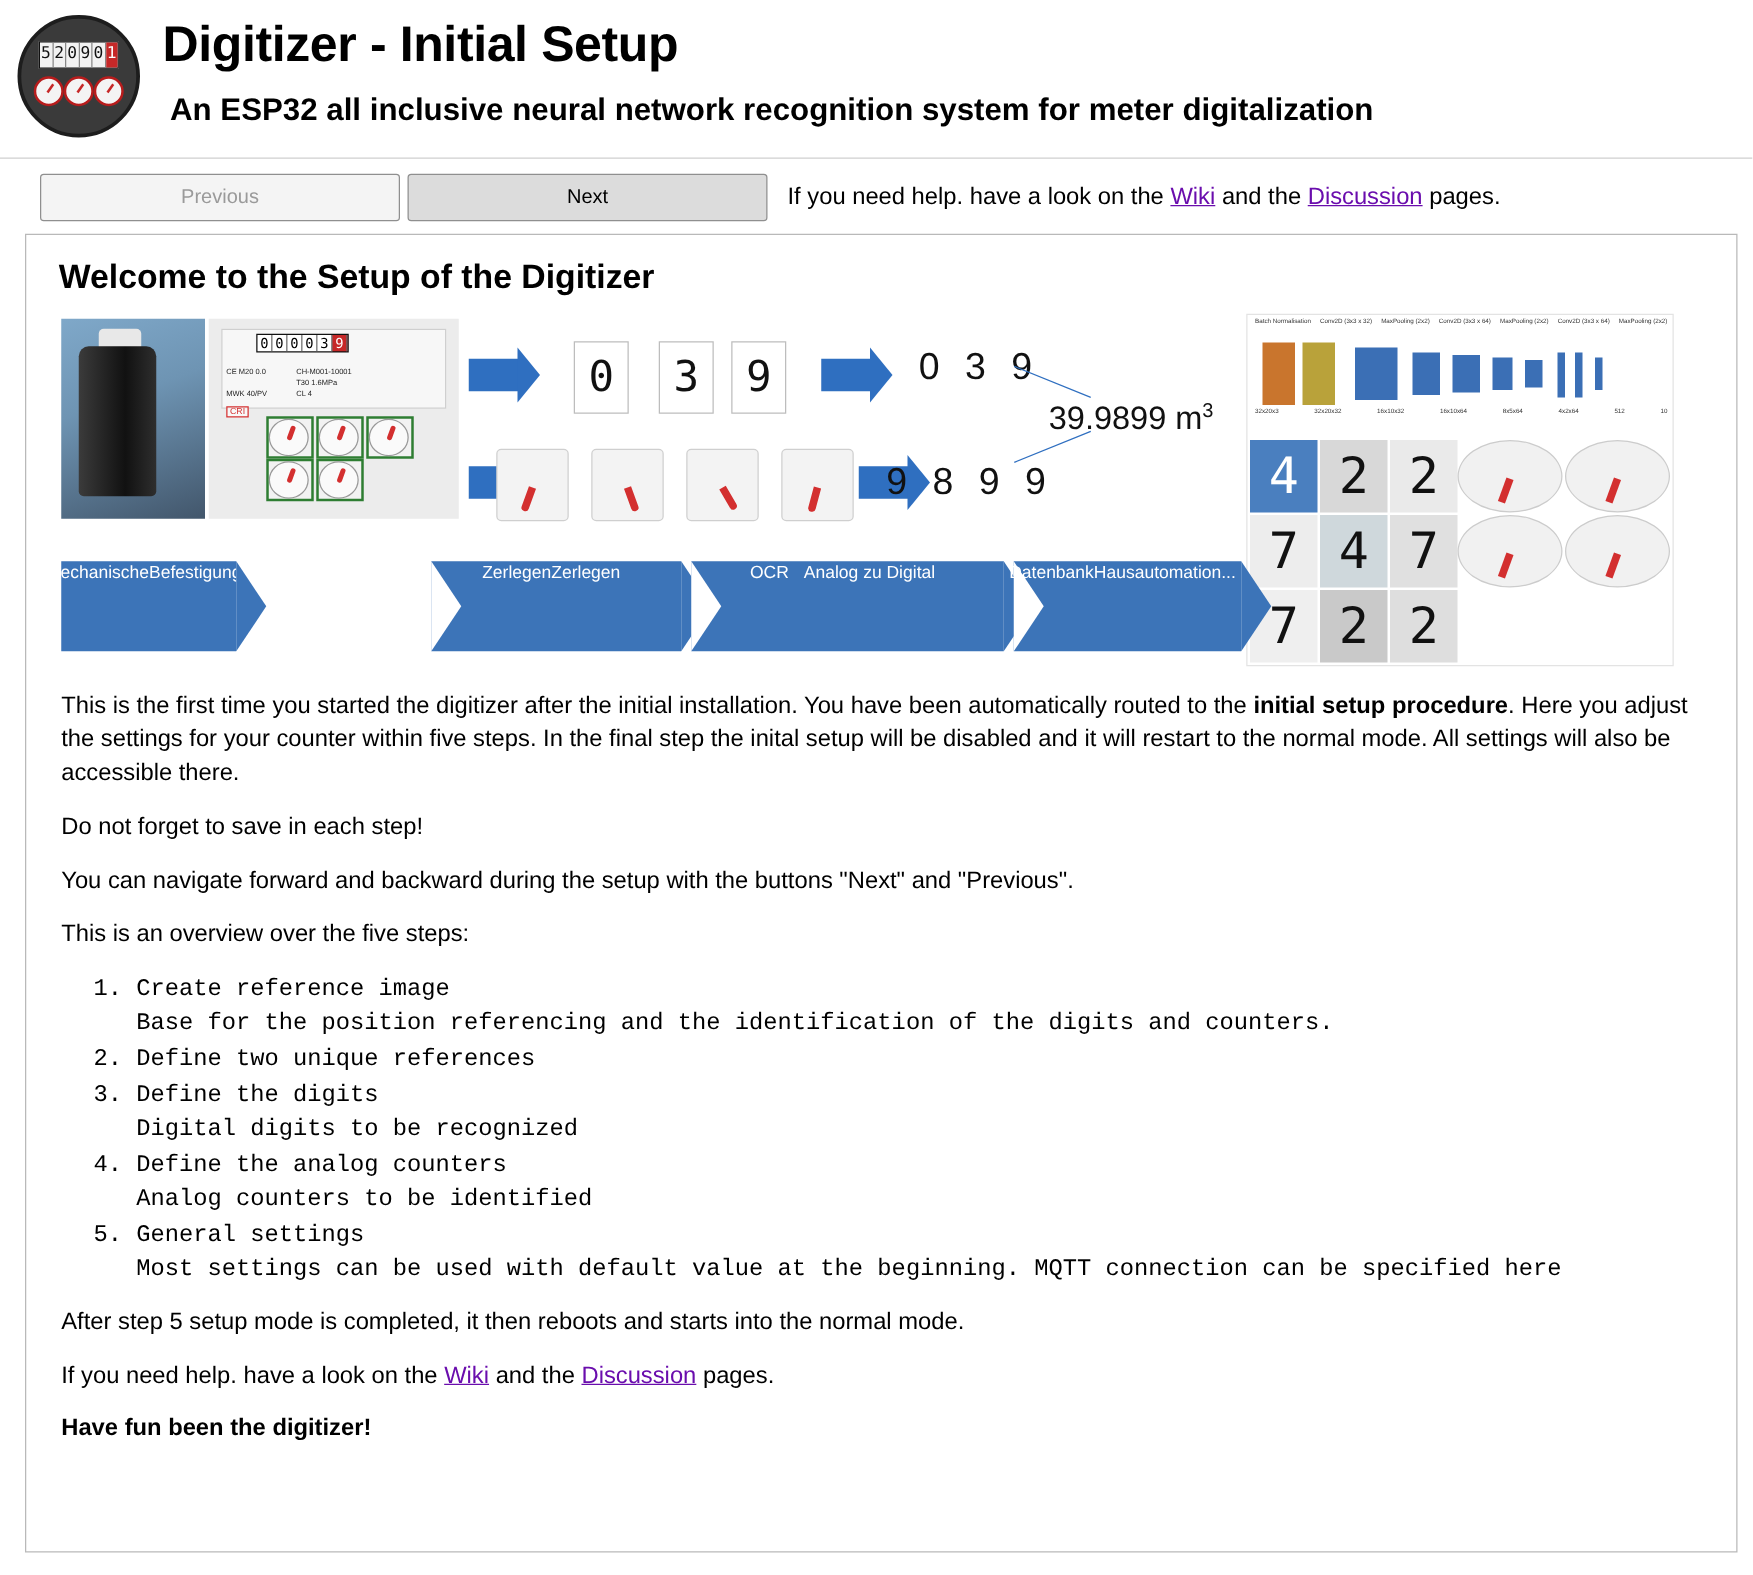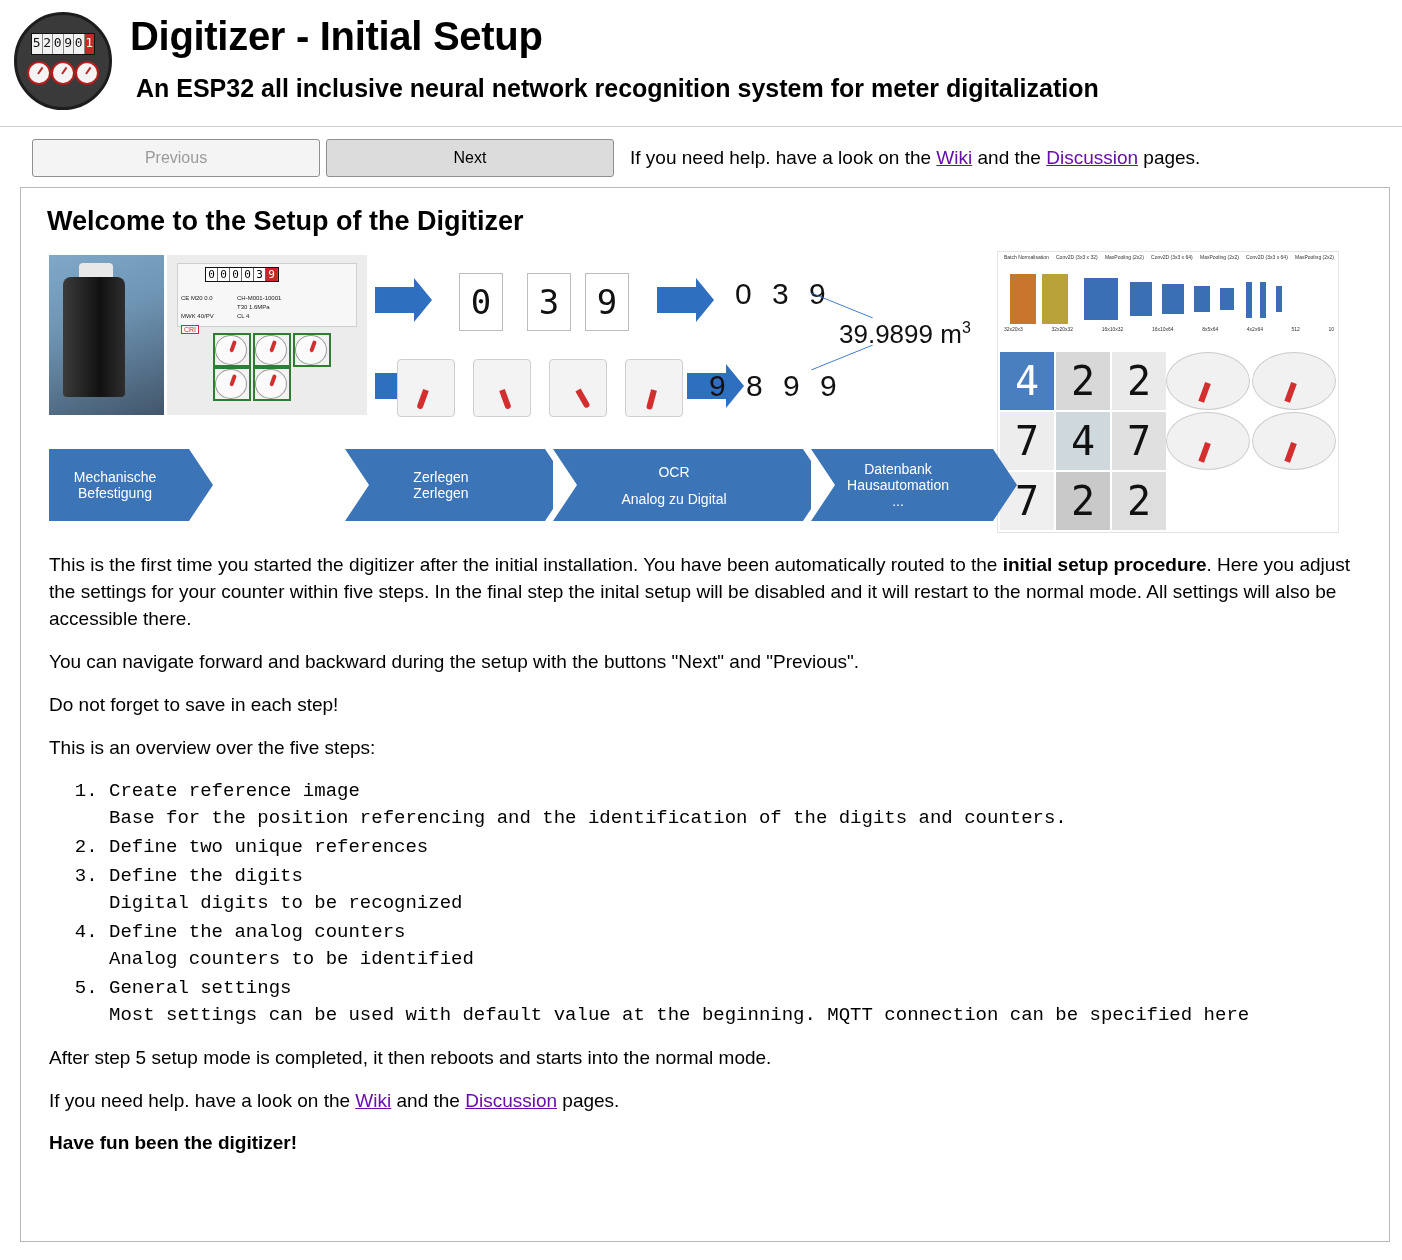--- a/index.html
+++ b/index.html
@@ -418,25 +418,23 @@
   }
   .chev {
     position: absolute;
     top: 0;
     height: 72px;
     background: #3c74b8;
     color: #fff;
     font-size: 14px;
     text-align: center;
     display: flex;
-    flex-direction: column;
     justify-content: center;
     box-sizing: border-box;
     padding: 0 18px 0 10px;
-    align-items: center;
   }
   .chev::after {
     content: "";
     position: absolute;
     right: -24px;
     top: 0;
     border-left: 24px solid #3c74b8;
     border-top: 36px solid transparent;
     border-bottom: 36px solid transparent;
   }
@@ -639,23 +637,23 @@
         <span>Datenbank</span>
         <span>Hausautomation</span>
         <span>...</span>
       </div>
     </div>
   </div>
 
   <div class="body-text">
     <p><span>This is the first time you started the digitizer after the initial installation. You have been automatically routed to the </span><b>initial setup procedure</b><span>. Here you adjust the settings for your counter within five steps. In the final step the inital setup will be disabled and it will restart to the normal mode. All settings will also be accessible there.</span></p>
 
+    <p>Do not forget to save in each step!</p>
+
     <p>You can navigate forward and backward during the setup with the buttons "Next" and "Previous".</p>
-
-    <p>Do not forget to save in each step!</p>
 
     <p>This is an overview over the five steps:</p>
 
     <ol>
       <li>
         <span>Create reference image</span>
         <span class="sub">Base for the position referencing and the identification of the digits and counters.</span>
       </li>
       <li>
         <span>Define two unique references</span>

